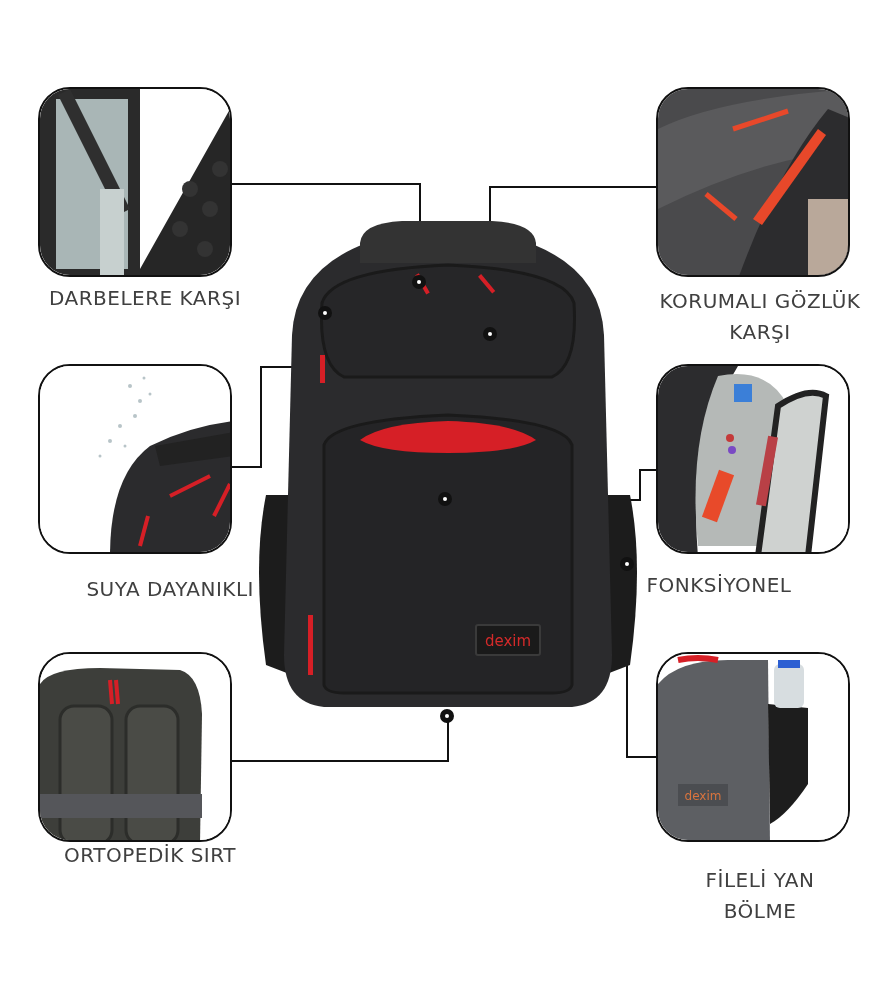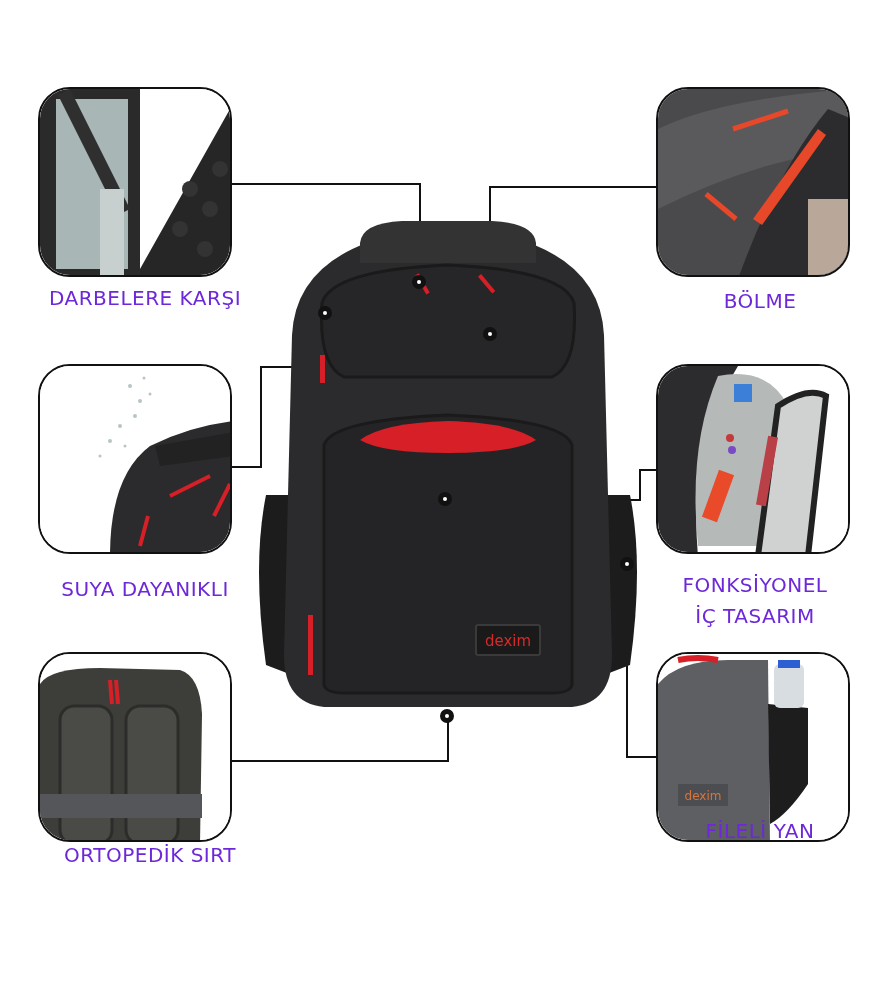--- a/index.html
+++ b/index.html
@@ -1,18 +1,18 @@
 <!DOCTYPE html>
 <html><head>
   <meta charset="utf-8">
   <style>
     html, body { margin:0; padding:0; background:#ffffff; }
     body { width:888px; height:1000px; position:relative; overflow:hidden; font-family:"DejaVu Sans", sans-serif; }
     .frame { position:absolute; width:194px; height:190px; border:2.5px solid #111; border-radius:32px; overflow:hidden; background:#fff; box-sizing:border-box; }
-    .label { position:absolute; text-align:center; color:#6d28d9; font-size:20px; letter-spacing:0.5px; line-height:31px; font-family:"DejaVu Sans", sans-serif; }
+    .label { position:absolute; text-align:center; color:#404040; font-size:20px; letter-spacing:0.5px; line-height:31px; font-family:"DejaVu Sans", sans-serif; }
     .line { position:absolute; background:#111; }
     .dot { position:absolute; width:14px; height:14px; border-radius:50%; background:#111; box-sizing:border-box; border:4px solid #111; }
     .dot::after { content:""; position:absolute; left:1px; top:1px; width:4px; height:4px; border-radius:50%; background:#fff; }
     svg { display:block; }
   </style>
 </head>
 <body>
 
 <div class="line" style="left:232px;top:183px;width:188px;height:2px;"></div>
 <div class="line" style="left:419px;top:183px;width:2px;height:95px;"></div>
@@ -93,21 +93,22 @@
     <rect width="194" height="190" fill="#4a4a4c"></rect>
     <path d="M0 40 Q60 10 194 0 L194 60 Q100 70 0 120 Z" fill="#5a5a5c"></path>
     <path d="M80 190 Q120 80 170 20 L194 30 L194 190 Z" fill="#2c2c2e"></path>
     <path d="M95 130 L160 40 L168 46 L104 136 Z" fill="#e8482a"></path>
     <path d="M75 40 L130 22" stroke="#e8482a" stroke-width="5"></path>
     <path d="M48 105 L78 130" stroke="#e8482a" stroke-width="5"></path>
     <rect x="150" y="110" width="44" height="80" fill="#b9a89a"></rect>
   </svg>
 </div>
 <div class="label" style="left:640px;top:286px;width:240px;">
-  <div>BÖLME</div>
+  <div>KORUMALI GÖZLÜK</div>
+  <div>KARŞI</div>
 </div>
 
 <div class="frame" style="left:38px;top:364px;">
   <svg width="194" height="190" viewBox="0 0 194 190">
     <rect width="194" height="190" fill="#fff"></rect>
     <path d="M70 190 Q70 110 110 80 Q150 60 194 55 L194 190 Z" fill="#2b2b2d"></path>
     <path d="M115 80 L194 66 L194 90 L120 100 Z" fill="#222"></path>
     <path d="M130 130 L170 110" stroke="#d61f26" stroke-width="4"></path>
     <path d="M174 150 L190 118" stroke="#d61f26" stroke-width="4"></path>
     <path d="M100 180 L108 150" stroke="#d61f26" stroke-width="4"></path>
@@ -117,40 +118,39 @@
         <circle cx="95" cy="50" r="2"></circle>
         <circle cx="80" cy="60" r="2"></circle>
         <circle cx="70" cy="75" r="2"></circle>
         <circle cx="104" cy="12" r="1.5"></circle>
         <circle cx="110" cy="28" r="1.5"></circle>
         <circle cx="60" cy="90" r="1.5"></circle>
         <circle cx="85" cy="80" r="1.5"></circle>
       </g>
   </svg>
 </div>
-<div class="label" style="left:30px;top:574px;width:230px;">
+<div class="label" style="left:24px;top:574px;width:230px;text-align:right;">
   <div>SUYA DAYANIKLI</div>
 </div>
 
 <div class="frame" style="left:656px;top:364px;">
   <svg width="194" height="190" viewBox="0 0 194 190">
     <rect width="194" height="190" fill="#fff"></rect>
     <path d="M0 0 L80 0 Q30 80 40 190 L0 190 Z" fill="#2c2c2e"></path>
     <path d="M60 10 Q110 0 130 40 L110 180 L40 180 Q30 80 60 10 Z" fill="#b5b9b7"></path>
     <path d="M120 40 Q150 20 168 30 L150 190 L100 190 Z" fill="#cfd2d0" stroke="#222" stroke-width="6"></path>
     <rect x="76" y="18" width="18" height="18" fill="#3b7fd8"></rect>
     <rect x="52" y="105" width="16" height="50" fill="#e84a2a" transform="rotate(20 60 130)"></rect>
     <rect x="104" y="70" width="10" height="70" fill="#b94046" transform="rotate(10 109 105)"></rect>
     <circle cx="72" cy="72" r="4" fill="#c43a3a"></circle>
     <circle cx="74" cy="84" r="4" fill="#7a4ac4"></circle>
   </svg>
 </div>
-<div class="label" style="left:640px;top:570px;width:230px;">
+<div class="label" style="left:604px;top:570px;width:230px;">
   <div>FONKSİYONEL</div>
-  <div>İÇ TASARIM</div>
 </div>
 
 <div class="frame" style="left:38px;top:652px;">
   <svg width="194" height="190" viewBox="0 0 194 190">
     <rect width="194" height="190" fill="#fff"></rect>
     <path d="M0 30 Q10 14 60 14 L140 16 Q160 22 162 60 L160 190 L0 190 Z" fill="#3d3e3a"></path>
     <rect x="20" y="52" width="52" height="138" rx="14" fill="#4a4b46" stroke="#2c2d2a" stroke-width="3"></rect>
     <rect x="86" y="52" width="52" height="138" rx="14" fill="#4a4b46" stroke="#2c2d2a" stroke-width="3"></rect>
     <rect x="0" y="140" width="162" height="24" fill="#55565a"></rect>
     <path d="M70 26 L72 50" stroke="#d61f26" stroke-width="4"></path>
@@ -166,15 +166,16 @@
     <rect width="194" height="190" fill="#fff"></rect>
     <path d="M0 30 Q20 6 70 6 L110 6 L112 190 L0 190 Z" fill="#5d5f63"></path>
     <path d="M20 6 Q40 2 60 6" stroke="#d61f26" stroke-width="6" fill="none"></path>
     <path d="M110 50 L150 54 L150 130 Q130 160 112 170 Z" fill="#1d1d1d"></path>
     <rect x="116" y="10" width="30" height="44" rx="6" fill="#d7dde0"></rect>
     <rect x="120" y="6" width="22" height="8" fill="#2c5fd2"></rect>
     <rect x="20" y="130" width="50" height="22" fill="#4b4d51"></rect>
     <text x="45" y="146" text-anchor="middle" fill="#d9743e" font-size="12" font-family="DejaVu Sans, sans-serif">dexim</text>
   </svg>
 </div>
-<div class="label" style="left:680px;top:816px;width:160px;">
+<div class="label" style="left:680px;top:865px;width:160px;">
   <div>FİLELİ YAN</div>
+  <div>BÖLME</div>
 </div>
 
 </body></html>

